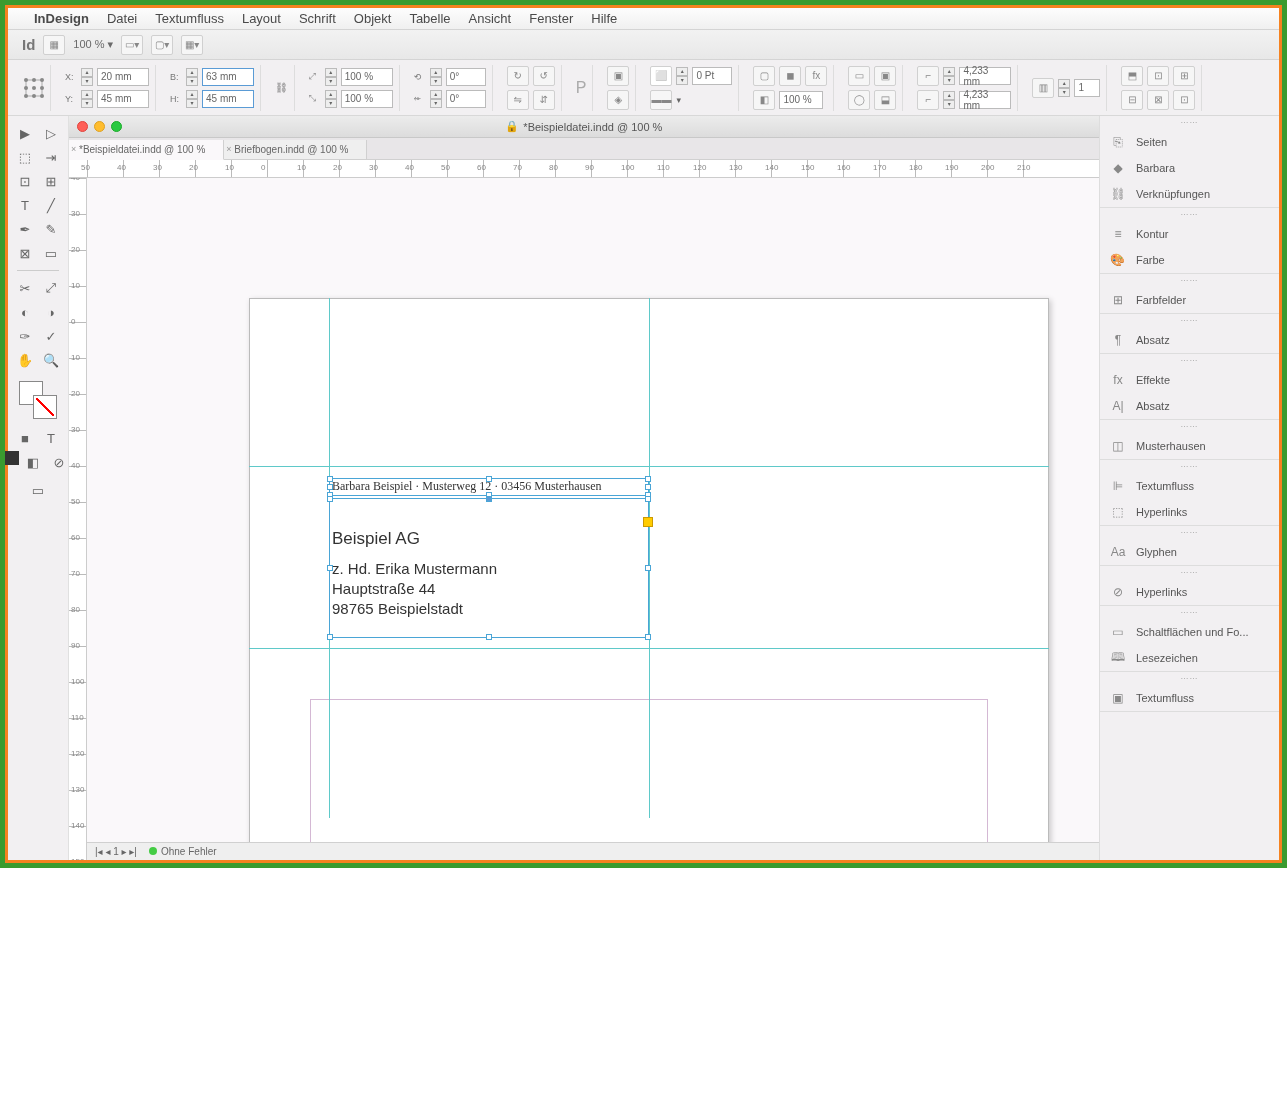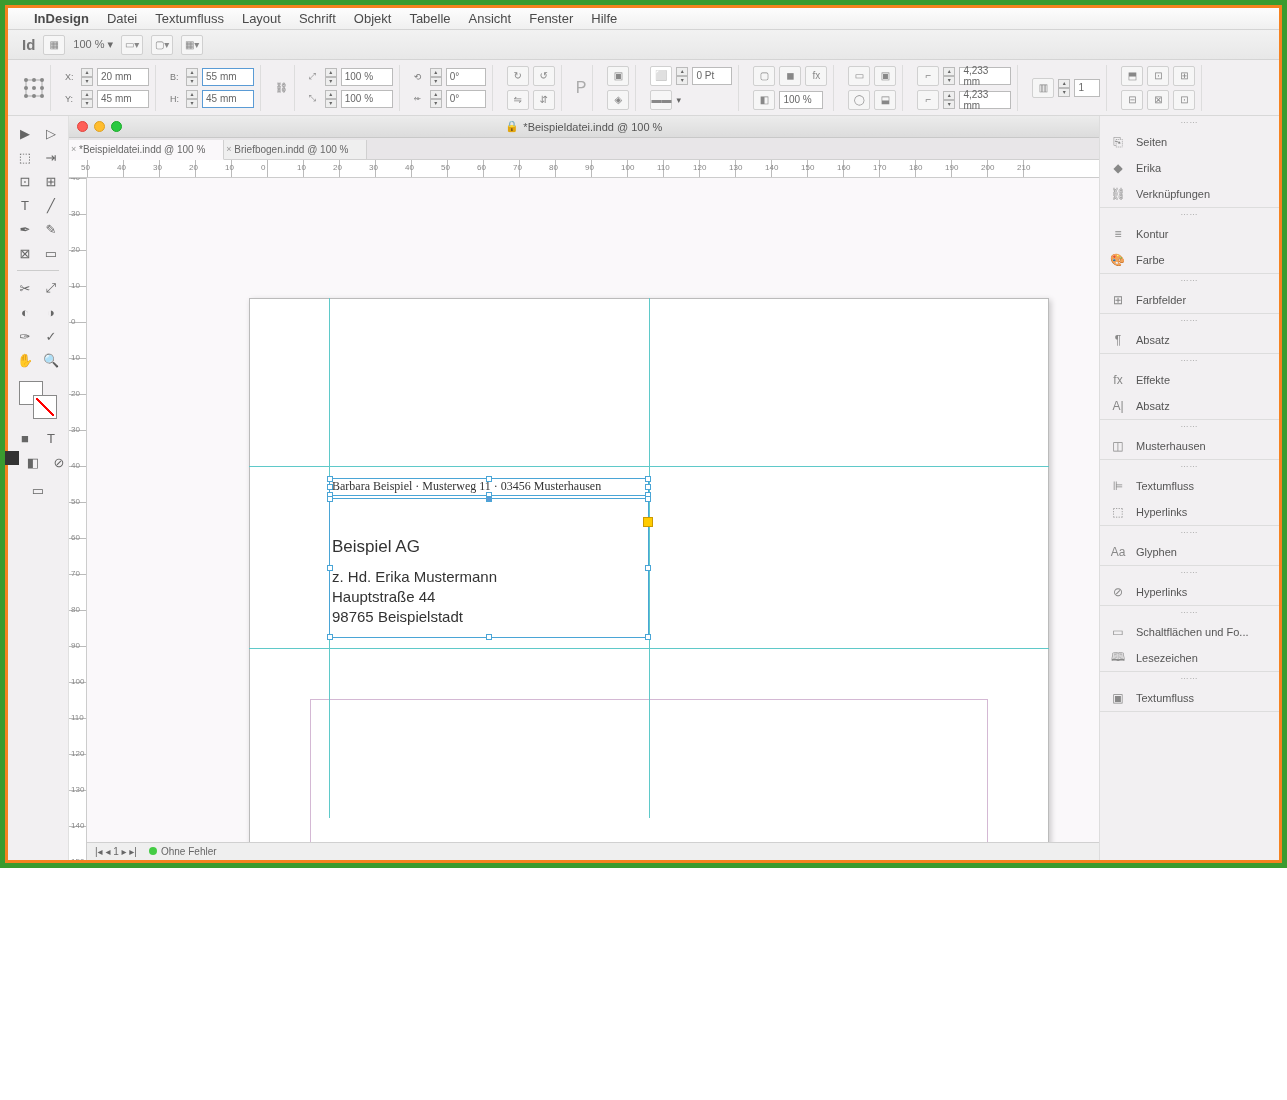--- a/index.html
+++ b/index.html
@@ -132,21 +132,21 @@
             <div class="numfield">45 mm</div>
           </div>
   </div>
   <div class="ctrlgroup">
     <div class="ctrlrow">
             <span class="smlbl">B:</span>
             <div class="stepper">
               <div>▴</div>
               <div>▾</div>
             </div>
-            <div class="numfield" style="border-color:#5a9bd5">55 mm</div>
+            <div class="numfield" style="border-color:#5a9bd5">63 mm</div>
           </div>
     <div class="ctrlrow">
             <span class="smlbl">H:</span>
             <div class="stepper">
               <div>▴</div>
               <div>▾</div>
             </div>
             <div class="numfield" style="border-color:#5a9bd5">45 mm</div>
           </div>
   </div>
@@ -487,34 +487,34 @@
       <div class="textframe handles" style="left:260px;top:300px;width:320px;height:18px">
         <div class="h tl"></div>
               <div class="h tc"></div>
               <div class="h tr"></div>
               <div class="h ml"></div>
               <div class="h mr"></div>
               <div class="h bl"></div>
               <div class="h bc"></div>
               <div class="h br"></div>
       </div>
-      <div class="sender" style="left:263px;top:301px">Barbara Beispiel · Musterweg 11 · 03456 Musterhausen</div>
+      <div class="sender" style="left:263px;top:301px">Barbara Beispiel · Musterweg 12 · 03456 Musterhausen</div>
 
       <div class="textframe handles" style="left:260px;top:320px;width:320px;height:140px">
         <div class="h tl"></div>
               <div class="h tc" style="background:#5a9bd5"></div>
               <div class="h tr"></div>
               <div class="h ml"></div>
               <div class="h mr"></div>
               <div class="h bl"></div>
               <div class="h bc"></div>
               <div class="h br"></div>
         <div class="outport"></div>
       </div>
-      <div class="addr" style="left:263px;top:358px">
+      <div class="addr" style="left:263px;top:350px">
         <span class="company">Beispiel AG</span>
         <span>z. Hd. Erika Mustermann</span><br>
         <span>Hauptstraße 44</span><br>
         <span>98765 Beispielstadt</span>
       </div>
       <div class="statusbar">
         <span>|◂ ◂ <span>1</span> ▸ ▸|</span>
         <span><span class="dot"></span><span>Ohne Fehler</span></span>
       </div>
     </div>
@@ -522,21 +522,21 @@
 
   <div class="rightpanels" id="panels">
           <div class="pgroup">
             <div class="pgroup-head">⋯⋯</div>
             <div class="pitem">
               <span class="picon">⎘</span>
               <span>Seiten</span>
             </div>
             <div class="pitem">
               <span class="picon">◆</span>
-              <span>Erika</span>
+              <span>Barbara</span>
             </div>
             <div class="pitem">
               <span class="picon">⛓</span>
               <span>Verknüpfungen</span>
             </div>
           </div>
           <div class="pgroup">
             <div class="pgroup-head">⋯⋯</div>
             <div class="pitem">
               <span class="picon">≡</span>

